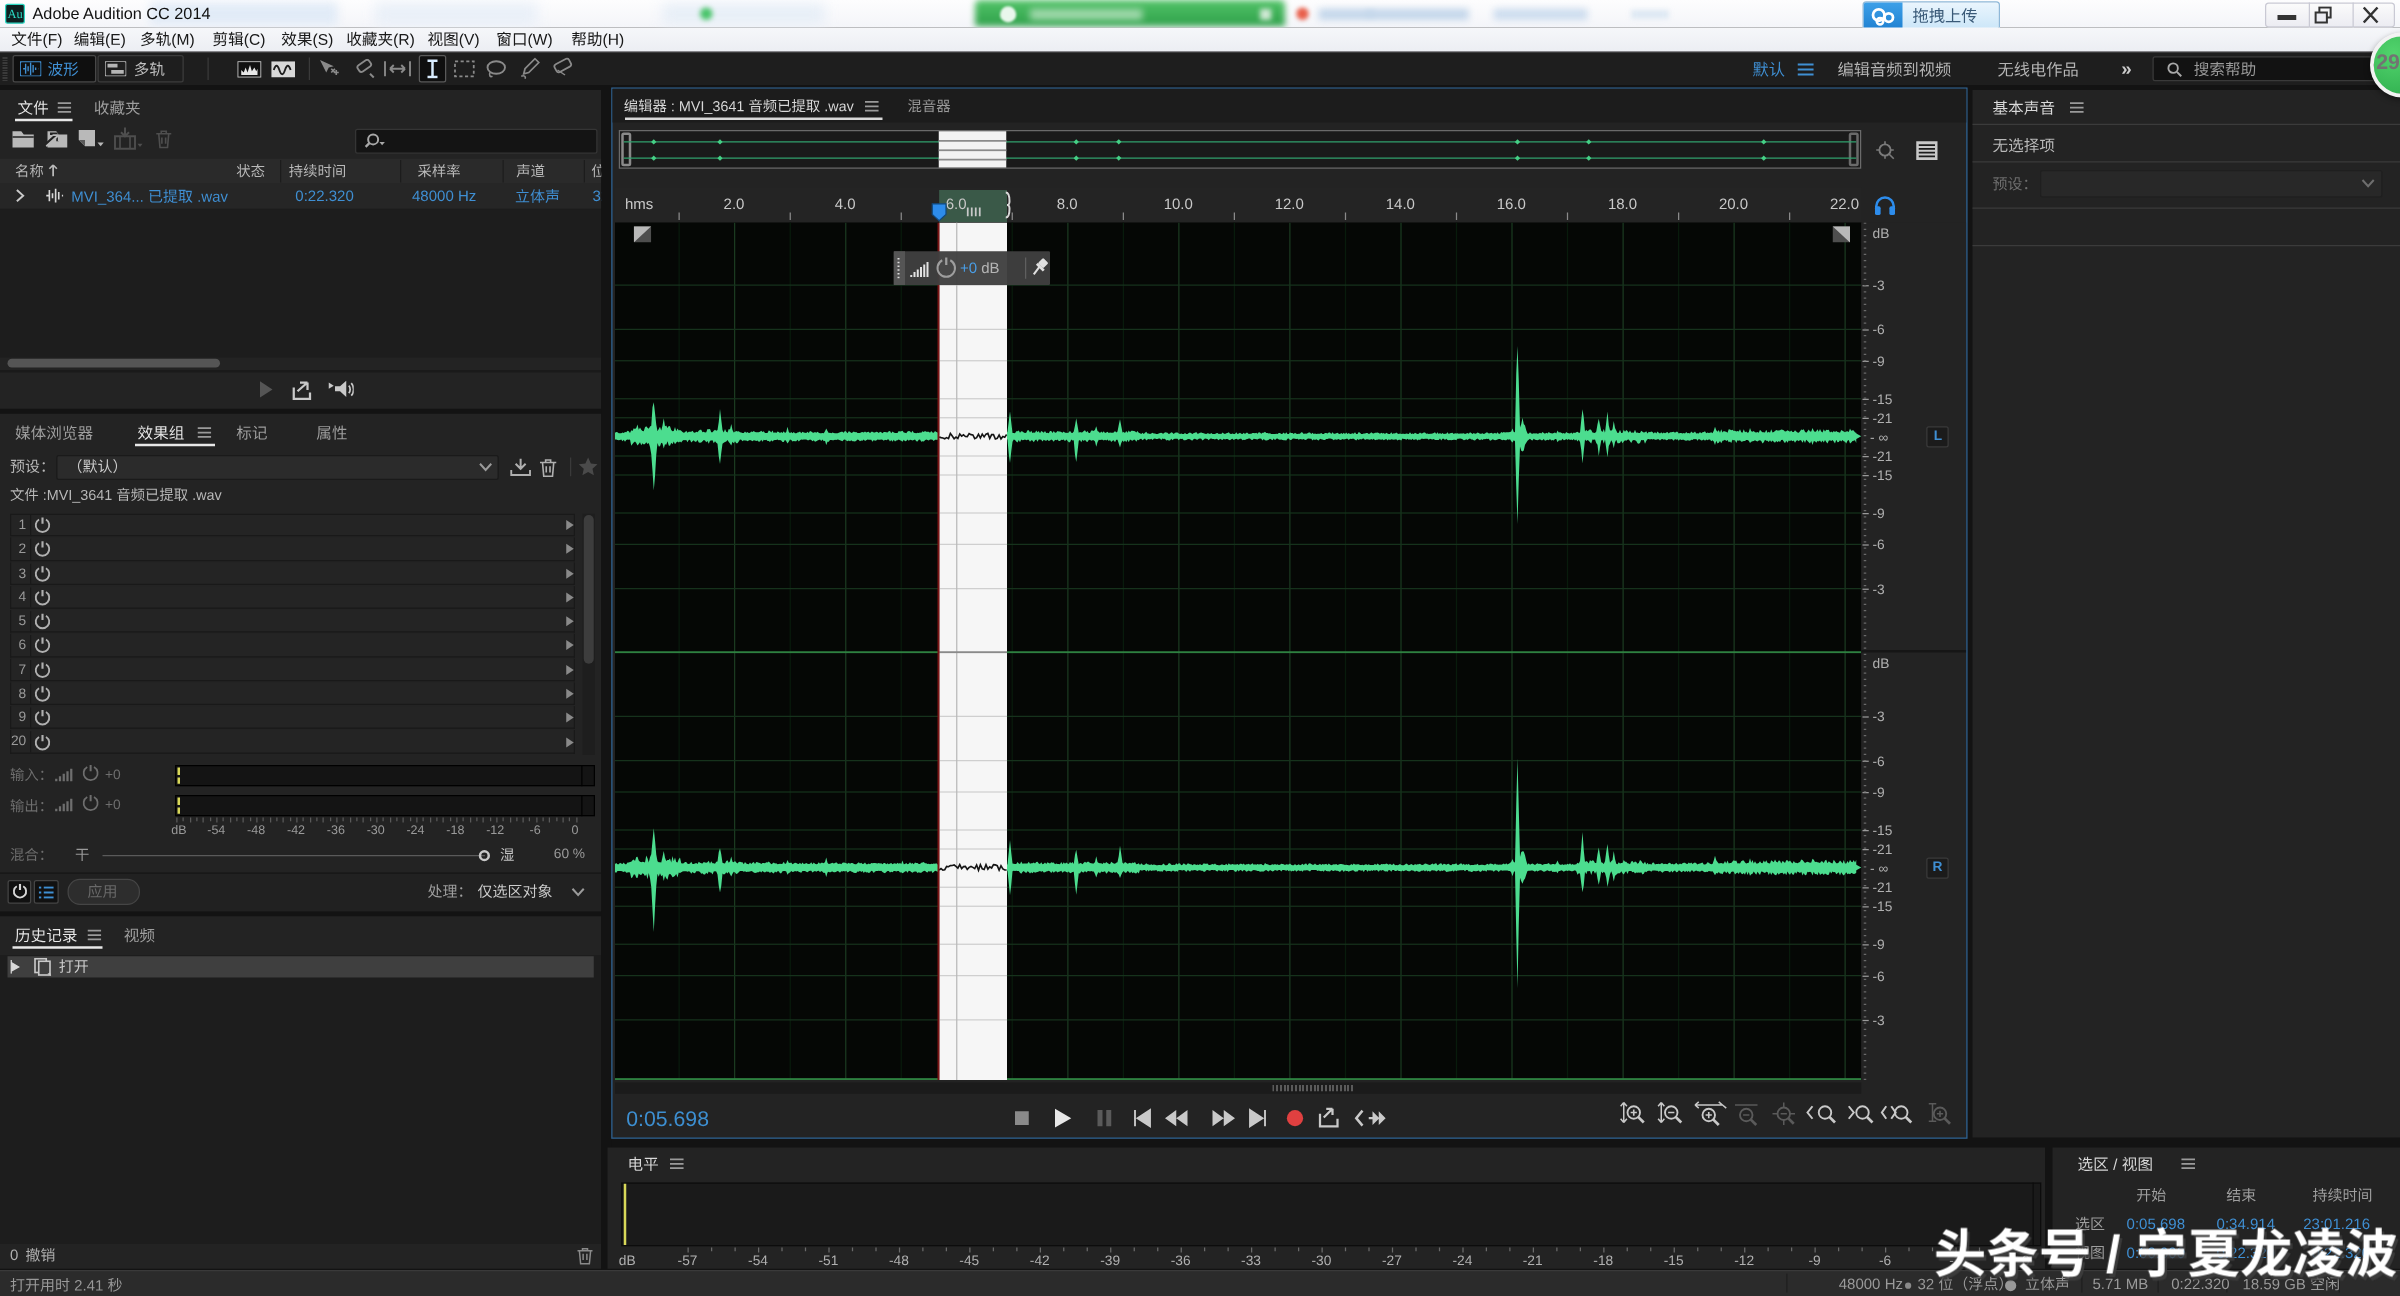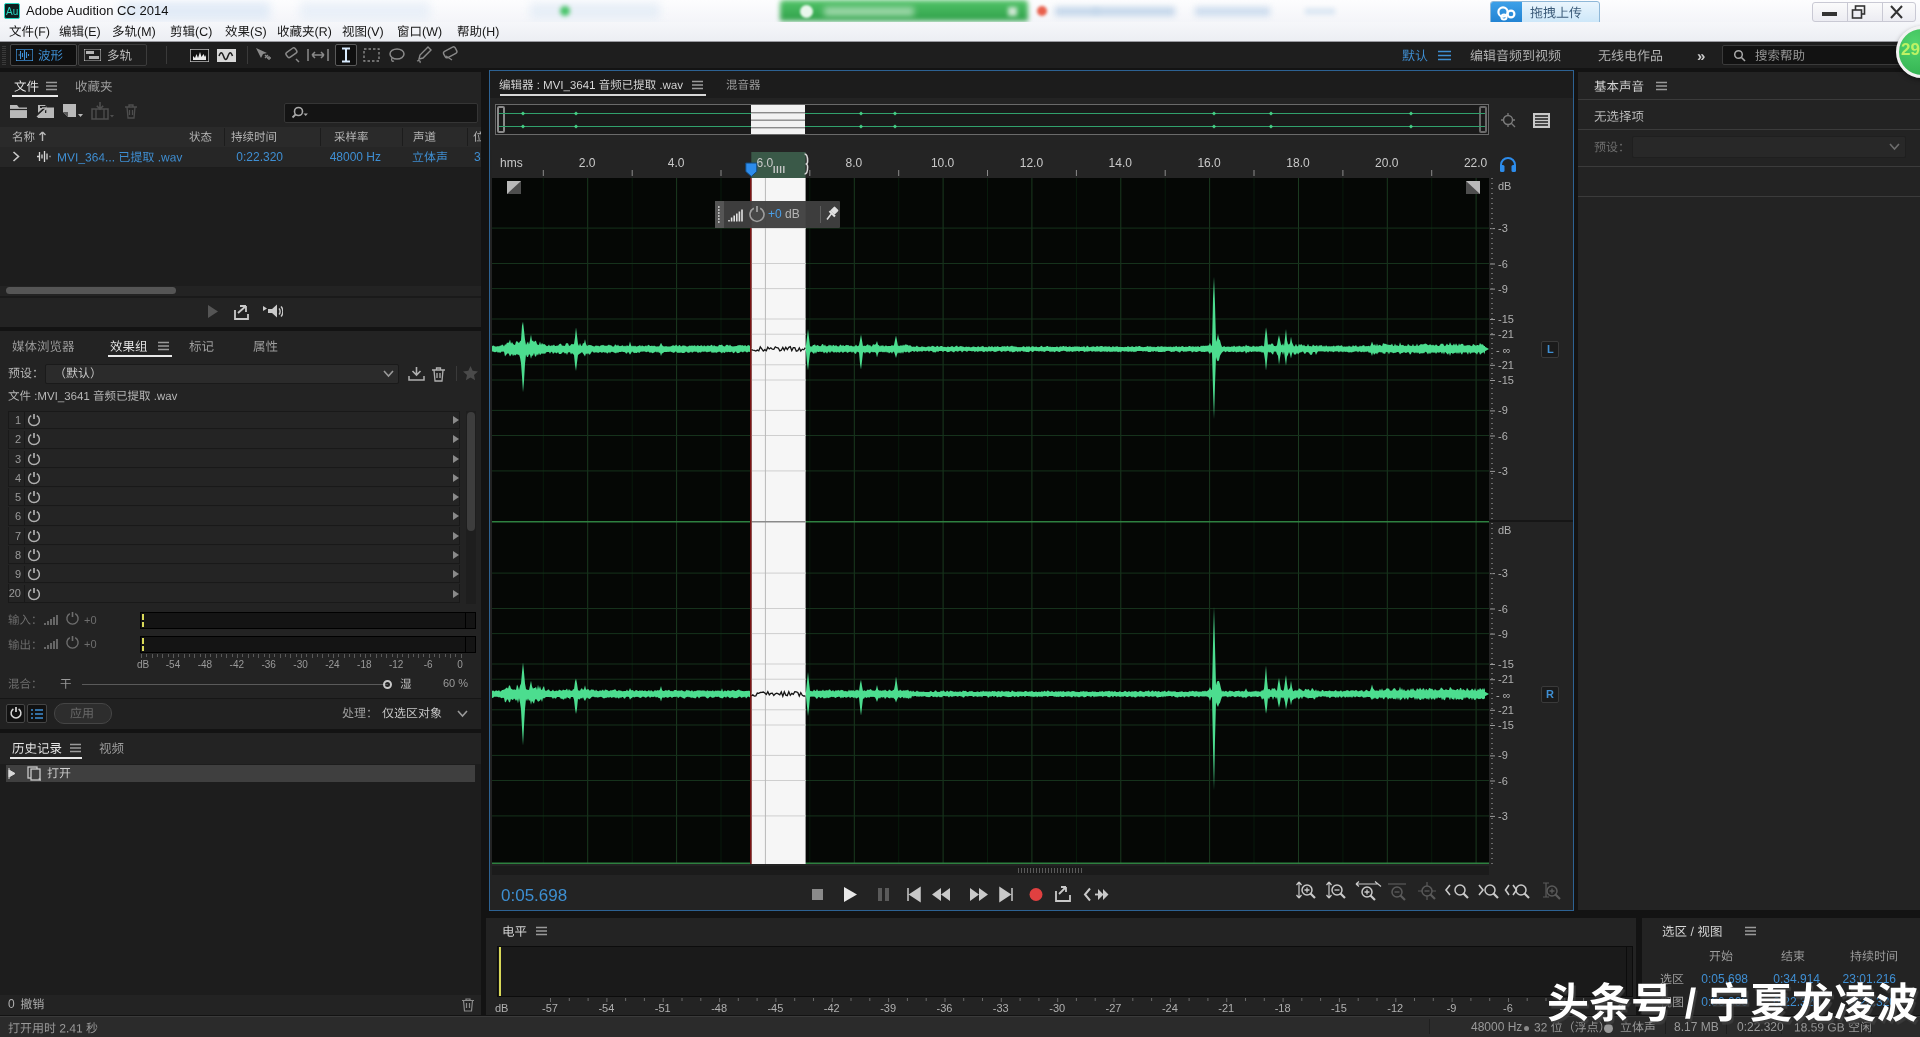--- a/index.html
+++ b/index.html
@@ -8,21 +8,21 @@
 <div style="position:absolute;left:780px;top:0px;width:248px;height:21px;background:linear-gradient(#52c468,#2fa04a);filter:blur(2.5px);border-radius:4px 4px 0 0"></div>
 <div style="position:absolute;left:1008px;top:7px;width:9px;height:9px;background:#cfe8d4;filter:blur(2px)"></div>
 <div style="position:absolute;left:800px;top:5px;width:13px;height:13px;background:#e9f7ec;border-radius:50%;filter:blur(1px)"></div>
 <div style="position:absolute;left:824px;top:7px;width:90px;height:9px;background:#9fd8ab;filter:blur(3px)"></div>
 <div style="position:absolute;left:1092px;top:8px;width:8px;height:6px;background:#d9e6f2;filter:blur(2px)"></div>
 <div style="position:absolute;left:1037px;top:6px;width:10px;height:10px;background:#e8604c;border-radius:50%;filter:blur(1.8px)"></div>
 <div style="position:absolute;left:1055px;top:7px;width:120px;height:9px;background:#c3d6ea;filter:blur(3px)"></div>
 <div style="position:absolute;left:1195px;top:7px;width:75px;height:9px;background:#ccdcee;filter:blur(3px)"></div>
 <div style="position:absolute;left:1305px;top:8px;width:30px;height:7px;background:#dde8f3;filter:blur(2px)"></div>
 <div style="position:absolute;left:4px;top:3px;width:16px;height:16px;background:#0e1f20;border:1px solid #2bd8c3;border-radius:2px"></div>
-<div style="position:absolute;left:6.0px;top:6.5px;font-size:10px;color:#2bd8c3;line-height:1;white-space:pre;">Au</div>
+<div style="position:absolute;left:6.0px;top:6.5px;font-size:10px;color:#2bd8c3;line-height:1;white-space:pre;font-family:Liberation Serif, serif;">Au</div>
 <div style="position:absolute;left:26.0px;top:4.2px;font-size:13px;color:#111;line-height:1;white-space:pre;">Adobe Audition CC 2014</div>
 <div style="position:absolute;left:1490px;top:1px;width:110px;height:25px;background:linear-gradient(#eaf5fd,#c9e5f8);border:1px solid #8fb8d8;border-radius:3px"></div>
 <div style="position:absolute;left:1491px;top:2px;width:31px;height:23px;background:linear-gradient(#3da0e8,#1e7fd0);border-radius:2px 0 0 2px"></div>
 <svg style="position:absolute;left:1494px;top:4px" width="26" height="19" viewBox="0 0 26 19">
     <circle cx="9" cy="8" r="4.6" fill="none" stroke="#fff" stroke-width="2.2"></circle>
     <circle cx="17" cy="10" r="3.4" fill="none" stroke="#fff" stroke-width="2.2"></circle>
     <circle cx="10" cy="13" r="2.6" fill="none" stroke="#fff" stroke-width="2"></circle>
   </svg>
 <svg style="position:absolute;left:1530.0px;top:5.3px;overflow:visible" width="54" height="17">
     <g fill="#3a5a78" transform="translate(0,12.35) scale(0.01300,-0.01300)">
@@ -817,21 +817,21 @@
       <use href="#gnr7acb" x="0"></use>
       <use href="#gnr4f53" x="1000"></use>
       <use href="#gnr58f0" x="2000"></use>
     </g>
   </svg>
 <div style="position:absolute;left:1429px;top:1019px;width:1px;height:15px;background:#1f1f1f;"></div>
 <div style="position:absolute;left:1665px;top:1019px;width:1px;height:15px;background:#1f1f1f;"></div>
 <div style="position:absolute;left:1726px;top:1019px;width:1px;height:15px;background:#1f1f1f;"></div>
 <div style="position:absolute;left:1781px;top:1019px;width:1px;height:15px;background:#1f1f1f;"></div>
 <div style="position:absolute;left:1871px;top:1019px;width:1px;height:15px;background:#1f1f1f;"></div>
-<div style="position:absolute;left:1674.0px;top:1021.0px;font-size:12px;color:#9a9a9a;line-height:1;white-space:pre;">8.17 MB</div>
+<div style="position:absolute;left:1674.0px;top:1021.0px;font-size:12px;color:#9a9a9a;line-height:1;white-space:pre;">5.71 MB</div>
 <div style="position:absolute;left:1737.0px;top:1021.0px;font-size:12px;color:#9a9a9a;line-height:1;white-space:pre;">0:22.320</div>
 <svg style="position:absolute;left:1794.0px;top:1019.9px;overflow:visible" width="81" height="16">
     <g fill="#9a9a9a" transform="translate(0,11.40) scale(0.01200,-0.01200)">
       <use href="#glr0031" x="0"></use>
       <use href="#glr0038" x="556"></use>
       <use href="#glr002e" x="1112"></use>
       <use href="#glr0035" x="1390"></use>
       <use href="#glr0039" x="1946"></use>
       <use href="#glr0047" x="2780"></use>
       <use href="#glr0042" x="3558"></use>
@@ -1514,21 +1514,21 @@
       <use href="#gnb53f7" x="2000"></use>
       <use href="#glb002f" x="3278"></use>
       <use href="#gnb5b81" x="3834"></use>
       <use href="#gnb590f" x="4834"></use>
       <use href="#gnb9f99" x="5834"></use>
       <use href="#gnb51cc" x="6834"></use>
       <use href="#gnb6ce2" x="7834"></use>
     </g>
   </svg>
 <div style="position:absolute;left:1896px;top:26px;width:52px;height:52px;background:radial-gradient(circle at 35% 30%,#52d46d,#2aa94a);border:3px solid #f2f2f2;border-radius:50%;box-shadow:0 2px 5px rgba(0,0,0,.4)"></div>
-<div style="position:absolute;left:1901.0px;top:40.5px;font-size:17px;color:#bef264;line-height:1;white-space:pre;font-weight:bold">29</div>
+<div style="position:absolute;left:1901.0px;top:40.5px;font-size:17px;color:#737373;line-height:1;white-space:pre;font-weight:bold">29</div>
 <svg width="0" height="0" style="position:absolute">
     <defs>
 <path id="gnr62d6" d="M166 839V638H38V568H166V345L29 305L48 232L166 270V14C166 0 161 -4 148 -4C136 -5 97 -5 54 -4C64 -25 74 -57 76 -76C140 -77 179 -74 204 -61C229 -49 238 -28 238 14V294L347 330L337 399L238 367V568H341V638H238V839ZM496 841C461 714 399 592 321 513C338 503 369 480 382 469C422 513 459 569 491 632H952V700H523C540 740 555 782 568 824ZM450 520V350L347 310L370 247L450 278V45C450 -48 481 -72 592 -72C617 -72 806 -72 833 -72C926 -72 949 -37 960 80C939 84 911 94 894 106C889 12 880 -6 829 -6C789 -6 626 -6 595 -6C530 -6 518 3 518 45V305L639 352V89H706V378L827 425C827 306 826 220 823 205C820 189 813 186 801 186C791 186 764 186 744 187C753 171 759 142 761 121C785 121 819 122 842 128C869 135 886 153 889 189C892 218 893 344 894 482L897 494L849 513L836 503L831 498L706 450V601H639V424L518 377V520Z"></path>
 <path id="gnr62fd" d="M160 839V638H48V568H160V345C112 330 69 318 33 309L53 235L160 270V9C160 -4 155 -8 143 -8C132 -8 97 -8 57 -7C67 -27 76 -60 79 -78C138 -78 174 -76 197 -64C221 -52 230 -31 230 10V293L339 329L329 398L230 367V568H334V638H230V839ZM830 276C803 236 768 200 726 167C714 209 703 256 694 309H901V715H663V839H588L590 715H373V255H444V309H621C632 240 646 178 663 125C568 68 451 27 331 0C345 -17 367 -50 374 -67C485 -37 594 4 689 59C729 -29 785 -80 860 -80C933 -80 959 -38 972 104C954 110 927 126 912 141C906 29 895 -8 866 -8C820 -8 781 30 751 99C811 142 863 191 902 249ZM444 650H592L597 545H444ZM444 374V482H601C604 445 608 409 612 374ZM829 482V374H685C681 408 677 444 674 482ZM829 545H669L665 650H829Z"></path>
 <path id="gnr4e0a" d="M427 825V43H51V-32H950V43H506V441H881V516H506V825Z"></path>
 <path id="gnr4f20" d="M266 836C210 684 116 534 18 437C31 420 52 381 60 363C94 398 128 440 160 485V-78H232V597C272 666 308 741 337 815ZM468 125C563 67 676 -23 731 -80L787 -24C760 3 721 35 677 68C754 151 838 246 899 317L846 350L834 345H513L549 464H954V535H569L602 654H908V724H621L647 825L573 835L545 724H348V654H526L493 535H291V464H472C451 393 429 327 411 275H769C725 225 671 164 619 109C587 131 554 152 523 171Z"></path>
 <path id="gnr6587" d="M423 823C453 774 485 707 497 666L580 693C566 734 531 799 501 847ZM50 664V590H206C265 438 344 307 447 200C337 108 202 40 36 -7C51 -25 75 -60 83 -78C250 -24 389 48 502 146C615 46 751 -28 915 -73C928 -52 950 -20 967 -4C807 36 671 107 560 201C661 304 738 432 796 590H954V664ZM504 253C410 348 336 462 284 590H711C661 455 592 344 504 253Z"></path>
 <path id="gnr4ef6" d="M317 341V268H604V-80H679V268H953V341H679V562H909V635H679V828H604V635H470C483 680 494 728 504 775L432 790C409 659 367 530 309 447C327 438 359 420 373 409C400 451 425 504 446 562H604V341ZM268 836C214 685 126 535 32 437C45 420 67 381 75 363C107 397 137 437 167 480V-78H239V597C277 667 311 741 339 815Z"></path>
 <path id="glr0028" d="M62 260Q62 401 106 513Q150 625 242 725H327Q236 623 193 509Q150 395 150 259Q150 124 193 10Q235 -104 327 -207H242Q150 -107 106 5Q62 118 62 258Z"></path>
 <path id="glr0046" d="M175 612V356H559V279H175V0H82V688H571V612Z"></path>

